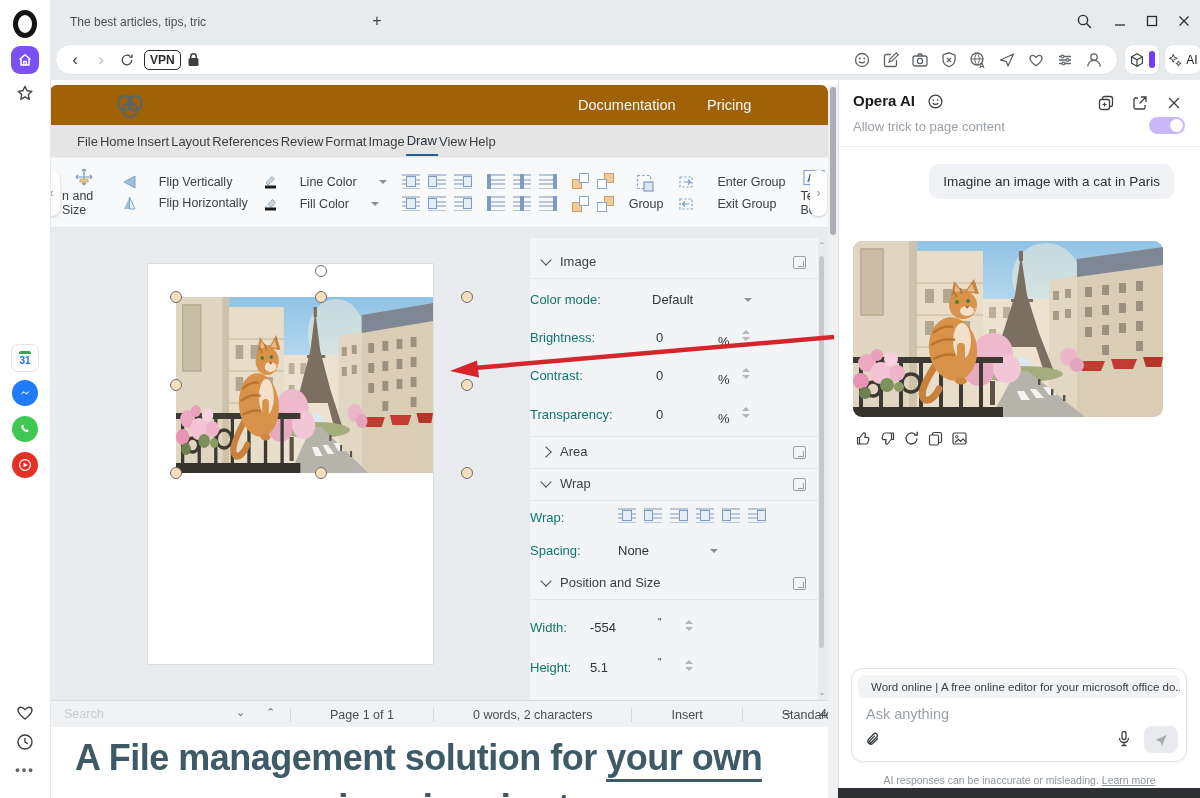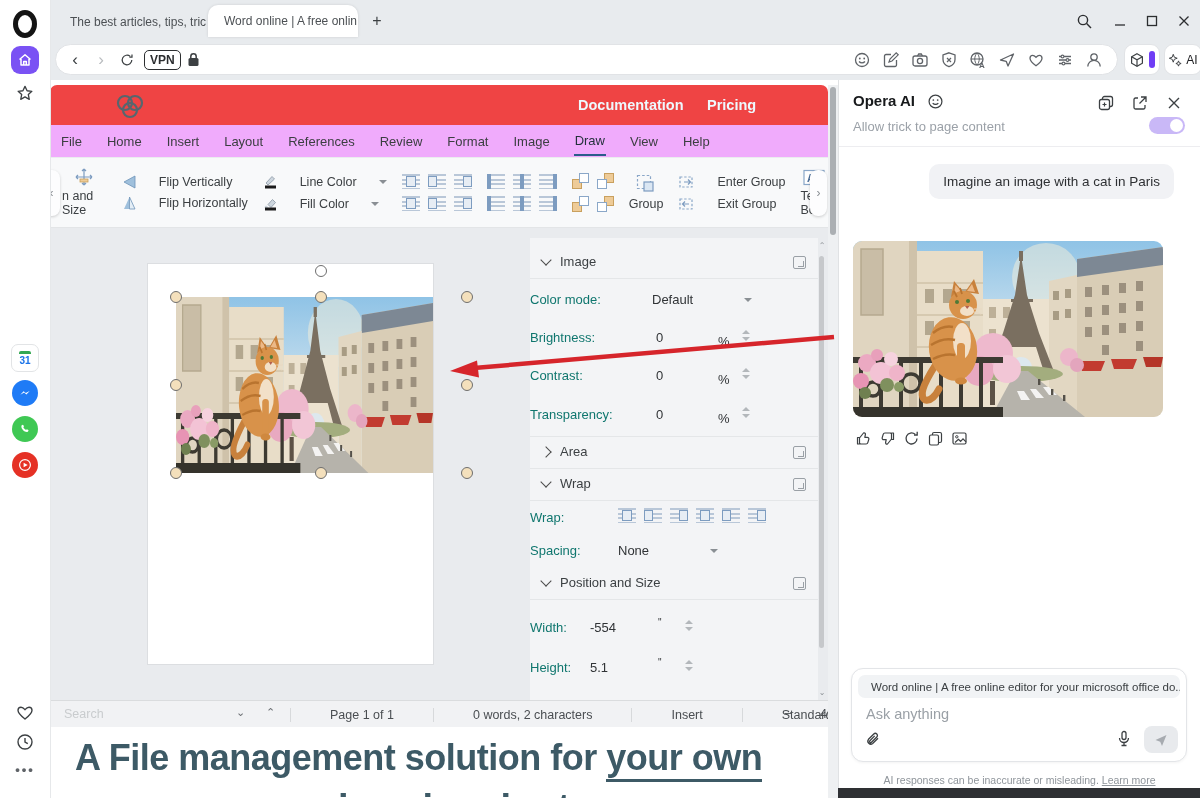--- a/index.html
+++ b/index.html
@@ -38,26 +38,26 @@
   #url b{color:#202124;font-weight:normal;}
   #addr-icons{margin-left:auto;display:flex;align-items:center;gap:11px;padding-right:14px;}
   .a-ic{width:18px;height:18px;}
   .chip{position:absolute;top:4px;height:31px;background:#fff;border:1px solid #e1e3e6;border-radius:9px;box-sizing:border-box;display:flex;align-items:center;justify-content:center;gap:4px;}
   #chip-ext{left:1074px;width:36px;}
   #chip-ai{left:1114px;width:38px;font-size:12px;color:#202124;}
   #ext-bar{width:6px;height:17px;background:#6f3df5;border-radius:3px;}
 
   
   #editor{position:absolute;left:50px;top:80px;width:788px;height:718px;background:#fff;z-index:10;}
-  #site-header{position:absolute;left:0;top:5px;width:778px;height:40px;background:#ef4444;border-radius:7px 7px 0 0;font-weight:bold;}
+  #site-header{position:absolute;left:0;top:5px;width:778px;height:40px;background:#a16207;border-radius:7px 7px 0 0;}
   #site-logo{position:absolute;left:60px;top:6px;}
   .site-link{position:absolute;top:12px;font-size:14.5px;color:#eef8fd;}
   #link-doc{left:528px}#link-pricing{left:657px}
 
-  #menubar{position:absolute;left:0;top:45px;width:778px;height:33px;background:#f0abfc;border-bottom:1px solid #ebedef;display:flex;align-items:center;padding-left:10px;box-sizing:border-box;gap:23px;}
+  #menubar{position:absolute;left:0;top:45px;width:778px;height:33px;background:#e5e5e5;border-bottom:1px solid #ebedef;display:flex;align-items:center;padding-left:26px;box-sizing:border-box;}
   .menu-item{font-size:13px;color:#3b3e41;padding:6px 1px;}
   .menu-item.active{border-bottom:2px solid #2b5c8a;color:#24313c;}
 
   #toolbar{position:absolute;left:0;top:78px;width:778px;height:70px;background:#f8f9fa;border-bottom:1px solid #e3e5e7;display:flex;align-items:center;gap:15px;padding-left:12px;box-sizing:border-box;font-size:12.5px;color:#3c4043;}
   .tb-col{display:flex;flex-direction:column;gap:7px;}
   .tb-row{display:flex;align-items:center;gap:22px;white-space:nowrap;}
   .tb-stack{display:flex;flex-direction:column;align-items:center;gap:3px;}
   .tb-grid{display:grid;grid-template-columns:repeat(3,1fr);gap:7px 8px;}
   .tb-grid2{display:grid;grid-template-columns:repeat(2,1fr);gap:7px 8px;}
   .ovf{position:absolute;top:12px;width:17px;height:46px;background:#fdfdfe;border-radius:8px;box-shadow:0 1px 3px rgba(0,0,0,.18);color:#8a8f94;display:flex;align-items:center;justify-content:center;font-size:12px;}
@@ -200,26 +200,20 @@
     </div>
     <div class="rail-item" id="rail-dots">•••</div>
   </div>
 
   <div id="chrome">
     <div class="tab" id="tab1">
       <svg width="12" height="12" viewBox="0 0 12 12">
           <path d="M3 1.5C1.9 2.9 1.9 9.1 3 10.5M9 1.5c1.1 1.4 1.1 7.6 0 9M6 1.5v9" fill="none" stroke="#5f6368" stroke-width="1.1"></path>
         </svg>
       <span>The best articles, tips, trick</span>
-    </div>
-    <div class="tab" id="tab2">
-      <svg width="14" height="14" viewBox="0 0 20 16">
-          <path d="M6 13a4 4 0 1 1 1.2-7.8 4.5 4.5 0 0 1 8.4 1.6A3.2 3.2 0 0 1 15 13z" fill="none" stroke="#58aede" stroke-width="1.6"></path>
-        </svg>
-      <span>Word online | A free onlin</span>
     </div>
     <div id="newtab-btn">+</div>
 
     <div class="winctl" id="win-search">
       <svg width="17" height="17" viewBox="0 0 17 17">
           <circle cx="7" cy="7" r="4.6" fill="none" stroke="#2c2e30" stroke-width="1.4"></circle>
           <path d="M10.6 10.6L15 15" stroke="#2c2e30" stroke-width="1.4"></path>
         </svg>
     </div>
     <div class="winctl" id="win-min">

